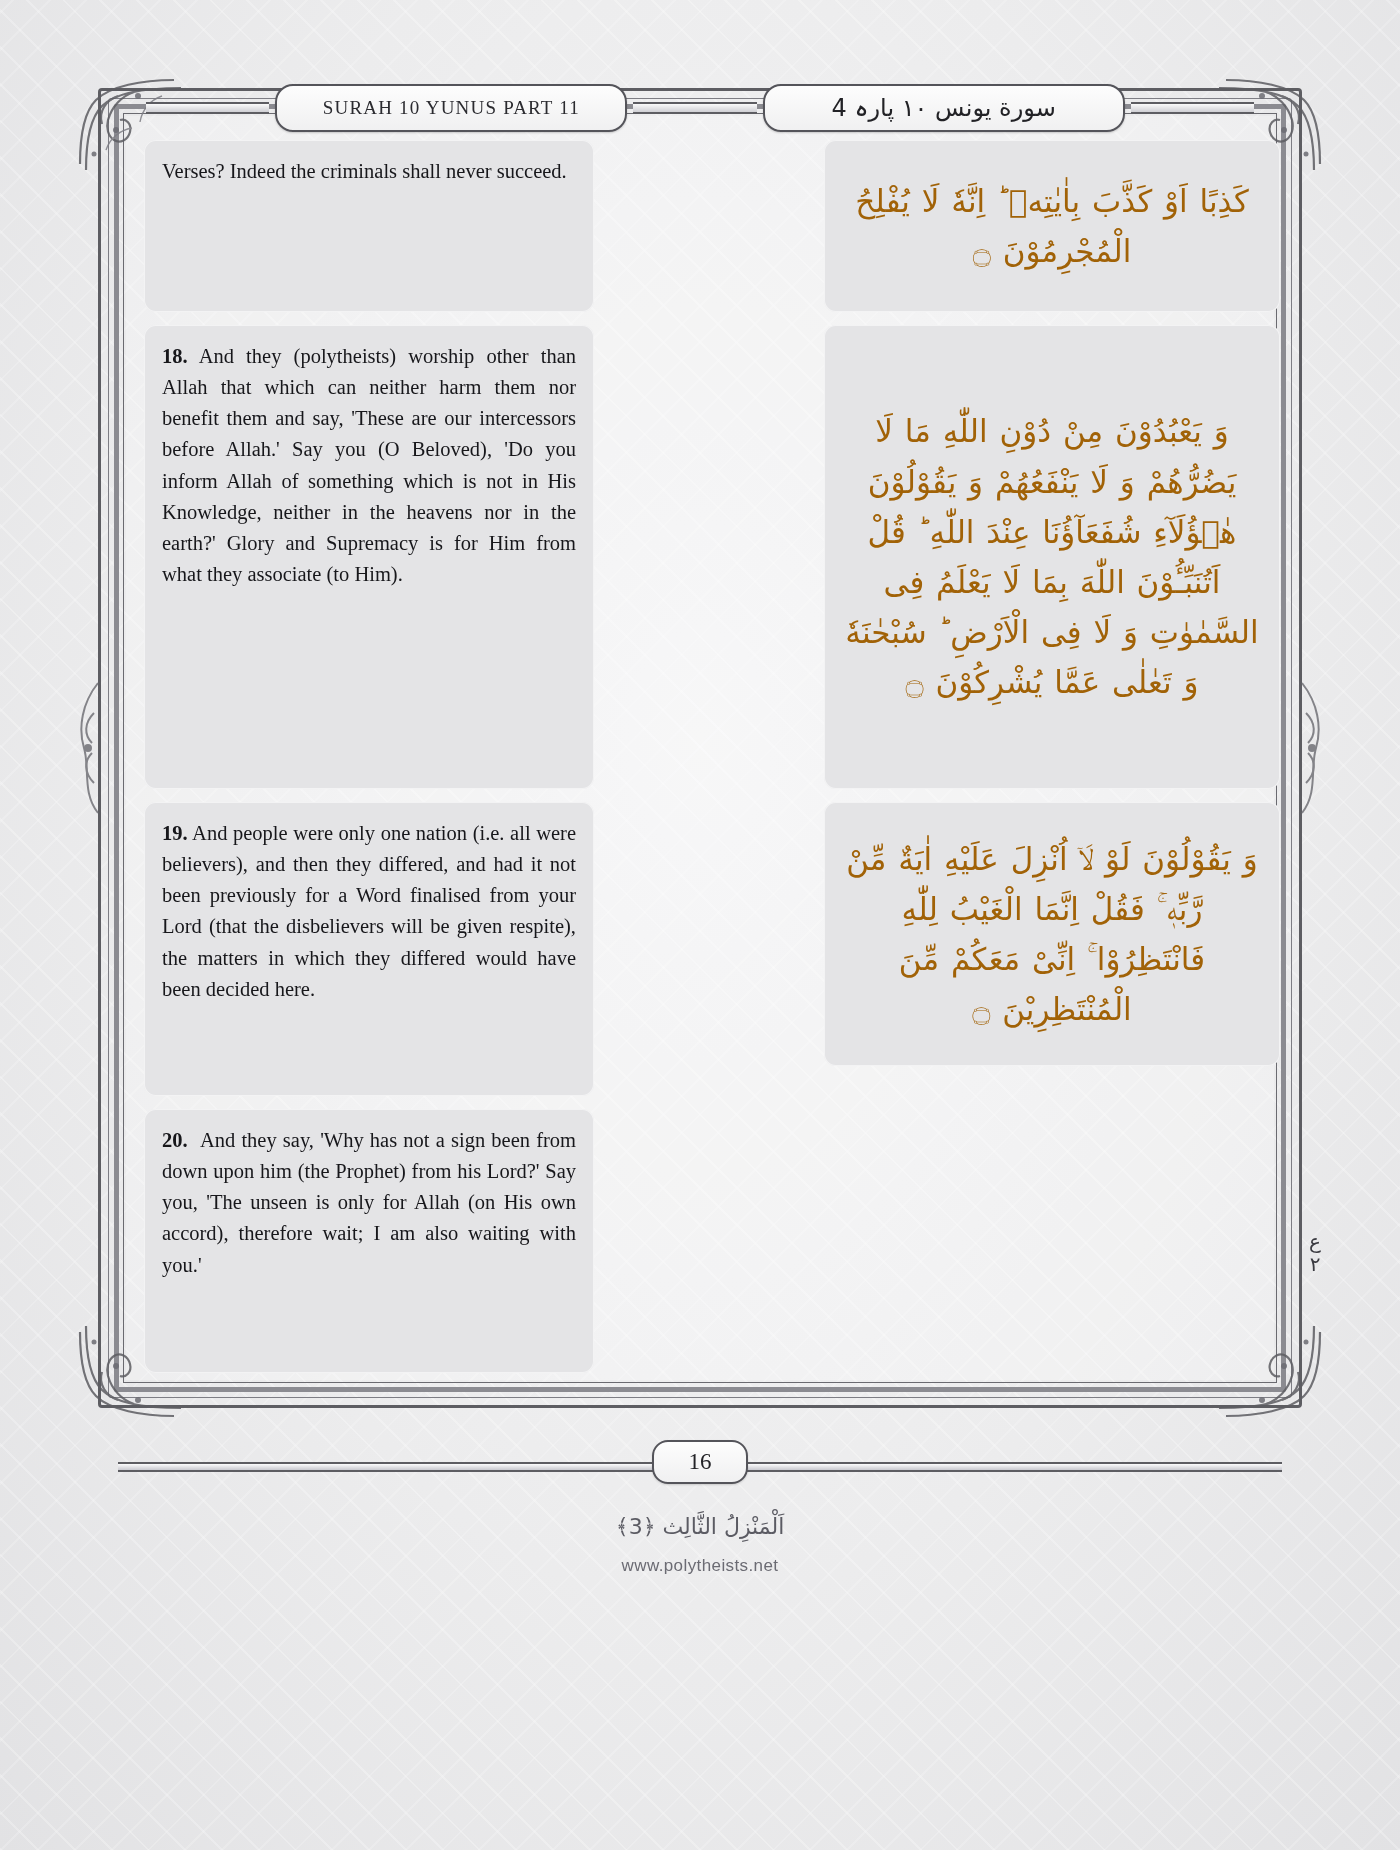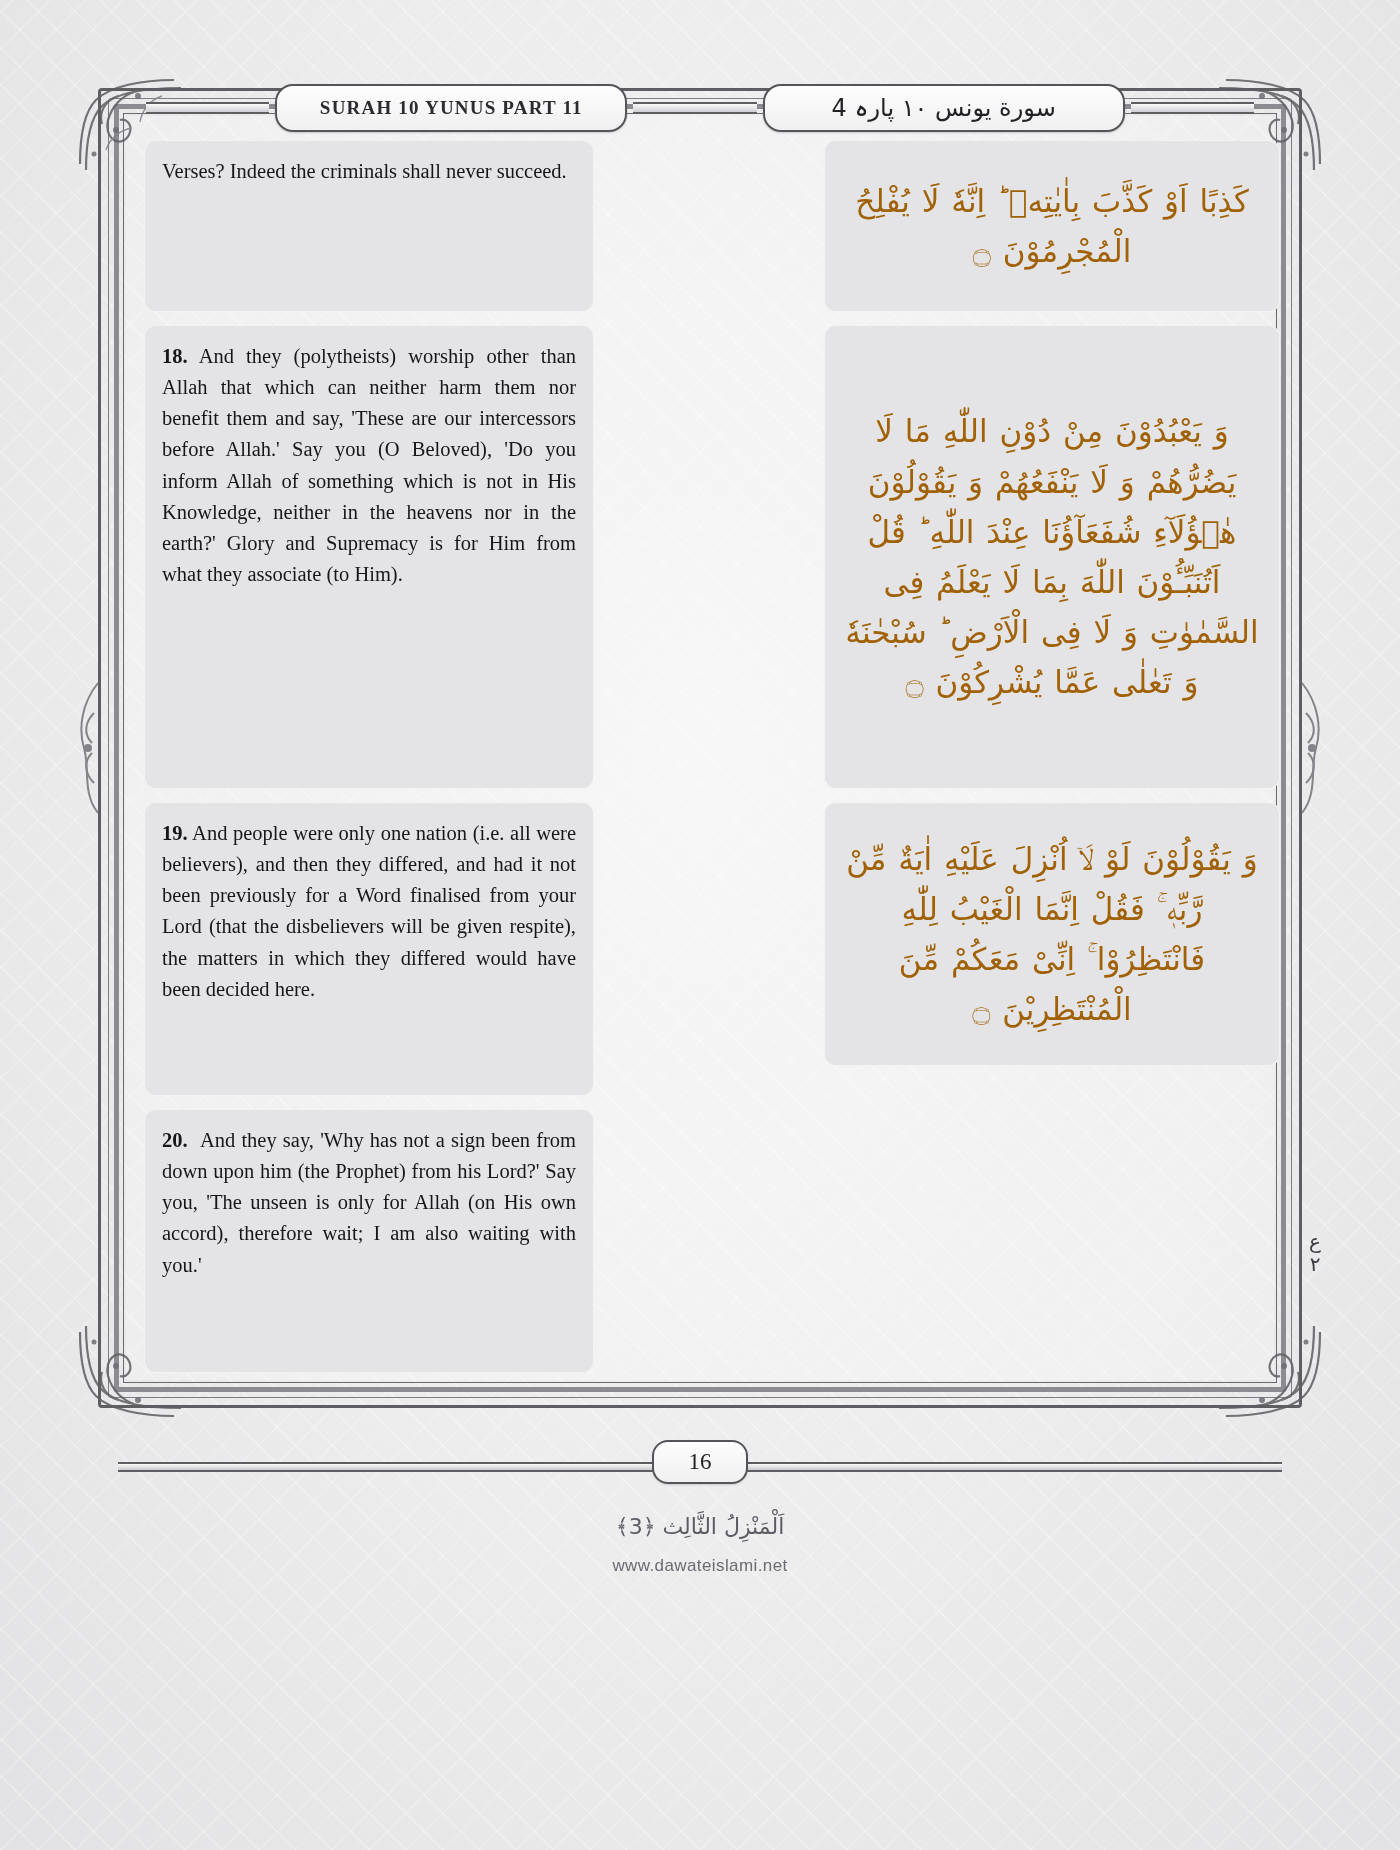--- a/index.html
+++ b/index.html
@@ -112,21 +112,21 @@
     align-items: center;
     justify-content: center;
     padding: 0 24px;
     box-shadow: 0 1px 2px rgba(0,0,0,.18);
   }
   .cartouche.left  { min-width: 300px; }
   .cartouche.right { min-width: 310px; }
 
   .hdr-en {
     font-family: "Liberation Serif", serif;
-    font-weight: bold;
+    font-weight: normal;
     font-size: 19px;
     letter-spacing: 1.2px;
     color: #2b2b30;
     white-space: nowrap;
   }
   .hdr-ar {
     font-family: "DejaVu Sans", sans-serif;
     font-size: 24px;
     color: #222226;
     direction: rtl;
@@ -403,15 +403,15 @@
         <p class="ar-text">وَ یَقُوْلُوْنَ لَوْ لَاۤ اُنْزِلَ عَلَیْهِ اٰیَةٌ مِّنْ رَّبِّهٖ ۚ فَقُلْ اِنَّمَا الْغَیْبُ لِلّٰهِ فَانْتَظِرُوْا ۚ اِنِّیْ مَعَكُمْ مِّنَ الْمُنْتَظِرِیْنَ ۝</p>
       </div>
     </div>
   </div>
 
   <div class="side-tab">ع ٢</div>
 
   <div class="footer-rule"></div>
   <div class="page-num-badge">16</div>
   <div class="footer-ar">اَلْمَنْزِلُ الثَّالِث ﴿3﴾</div>
-  <div class="footer-url">www.dawateislami.net</div>
+  <div class="footer-url">www.polytheists.net</div>
 
 </div>
 
 </body></html>

